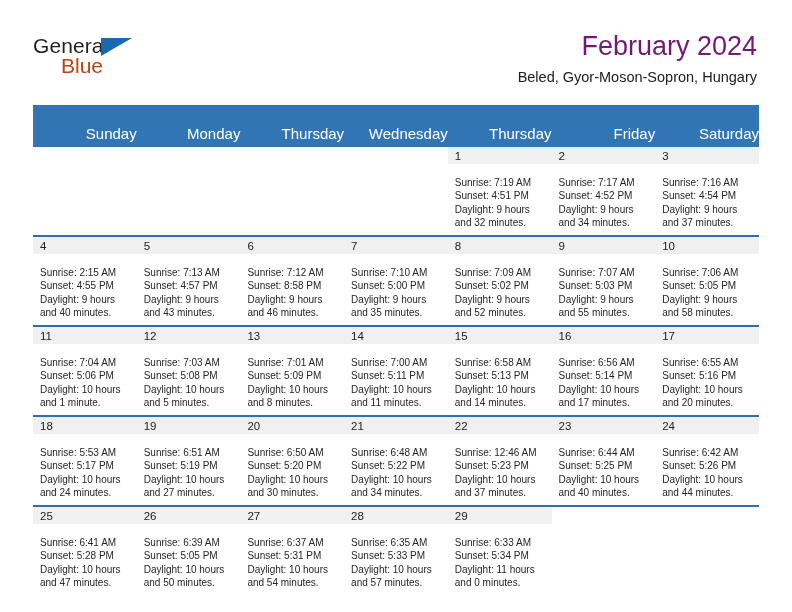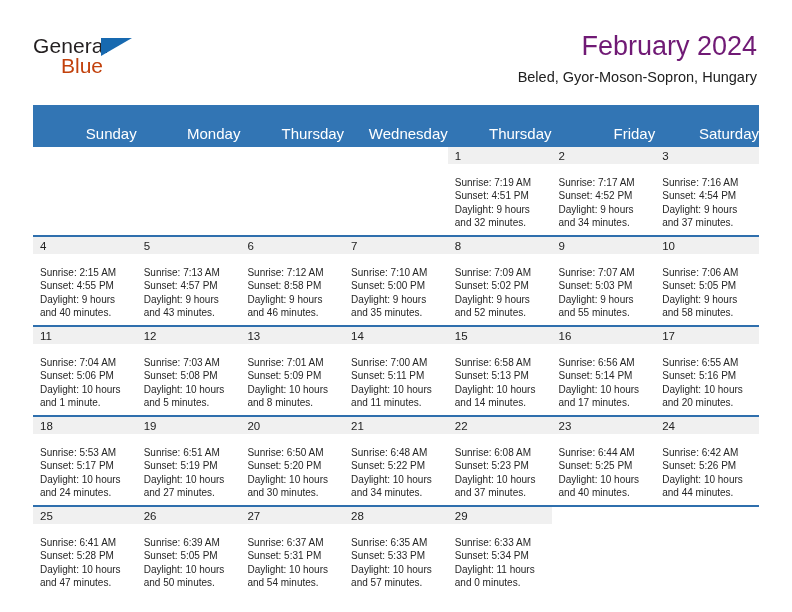--- a/index.html
+++ b/index.html
@@ -439,21 +439,21 @@
                 <div>Sunset: 5:22 PM</div>
                 <div>Daylight: 10 hours</div>
                 <div>and 34 minutes.</div>
               </div>
             </div>
           </td>
           <td>
             <div class="cell-inner">
               <div class="daynum-band">22</div>
               <div class="cell-lines">
-                <div>Sunrise: 6:08 AM</div>
+                <div>Sunrise: 12:46 AM</div>
                 <div>Sunset: 5:23 PM</div>
                 <div>Daylight: 10 hours</div>
                 <div>and 37 minutes.</div>
               </div>
             </div>
           </td>
           <td>
             <div class="cell-inner">
               <div class="daynum-band">23</div>
               <div class="cell-lines">

